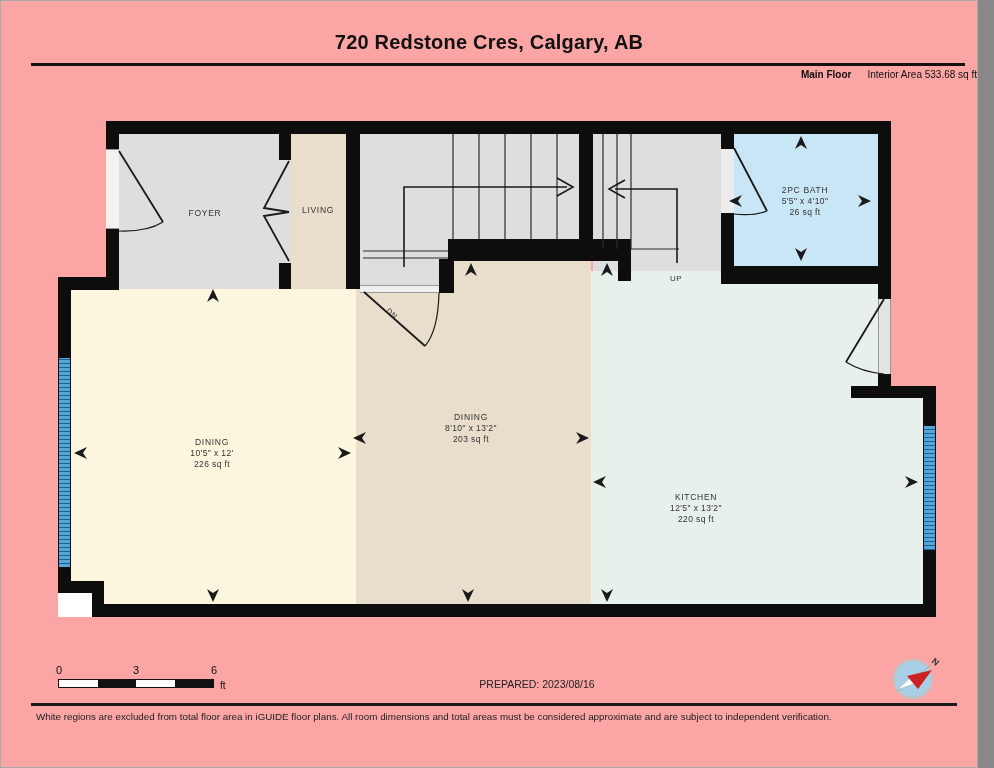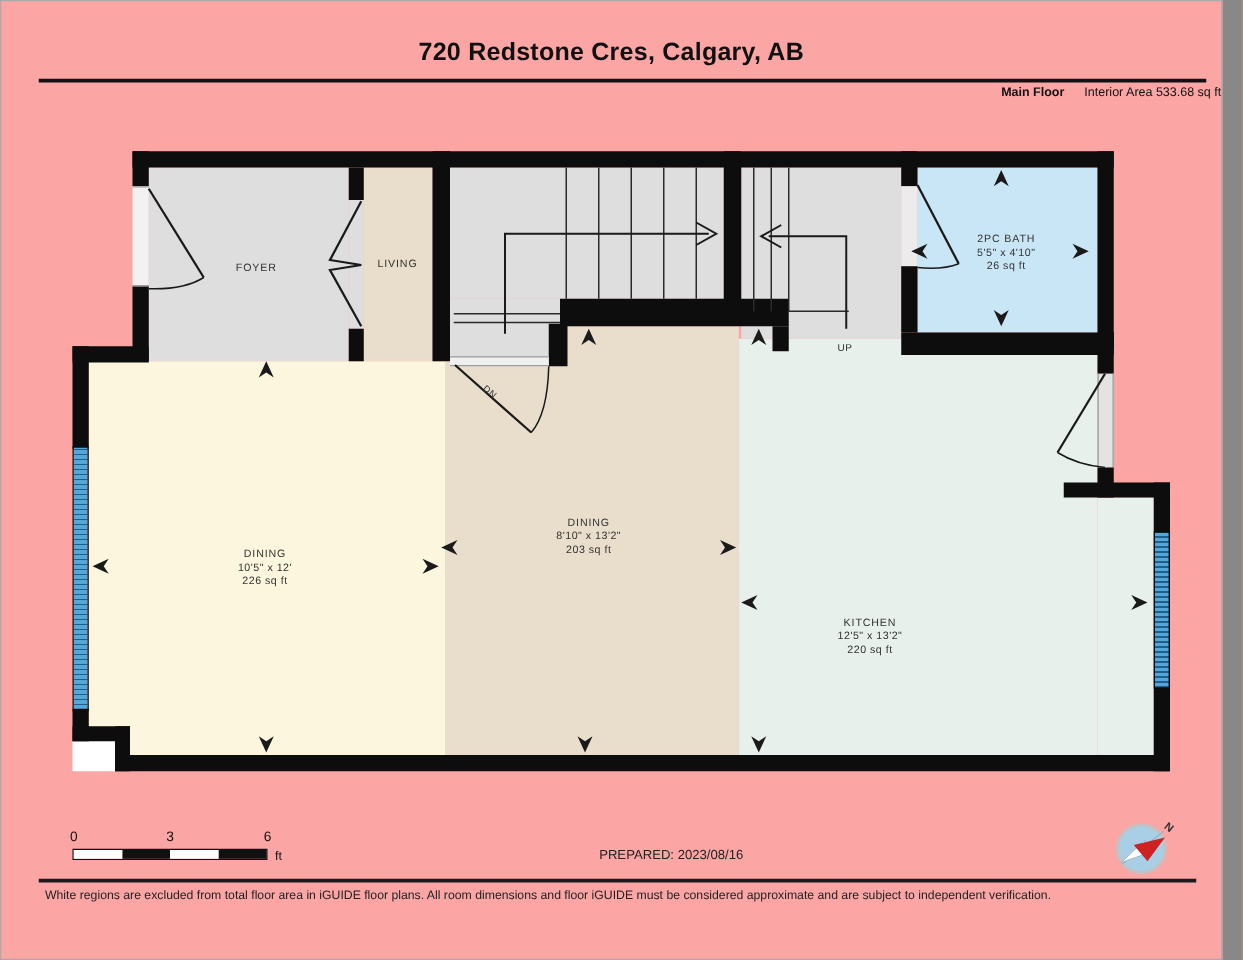--- a/index.html
+++ b/index.html
@@ -204,15 +204,15 @@
     <div style="width:25%;background:#fff;"></div>
     <div style="width:25%;background:#111;"></div>
   </div>
   <div class="ft-unit">ft</div>
 
   <div class="prepared">PREPARED: 2023/08/16</div>
 
   <div class="tiny" style="left:931px;top:656px;transform:rotate(38deg);font-weight:bold;font-size:9px;">N</div>
 
   <div class="abs footer-rule"></div>
-  <div class="footer-text">White regions are excluded from total floor area in iGUIDE floor plans. All room dimensions and floor iGUIDE must be considered approximate and are subject to independent verification.</div>
+  <div class="footer-text">White regions are excluded from total floor area in iGUIDE floor plans. All room dimensions and total areas must be considered approximate and are subject to independent verification.</div>
 
 </div>
 
 </body></html>

